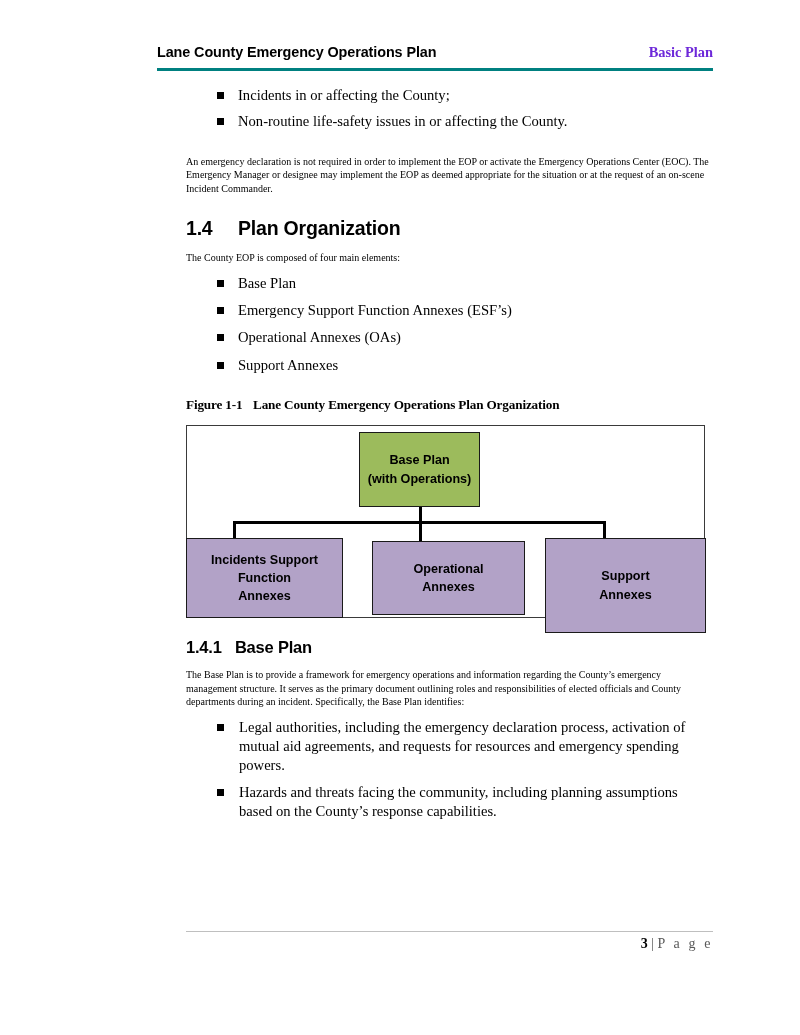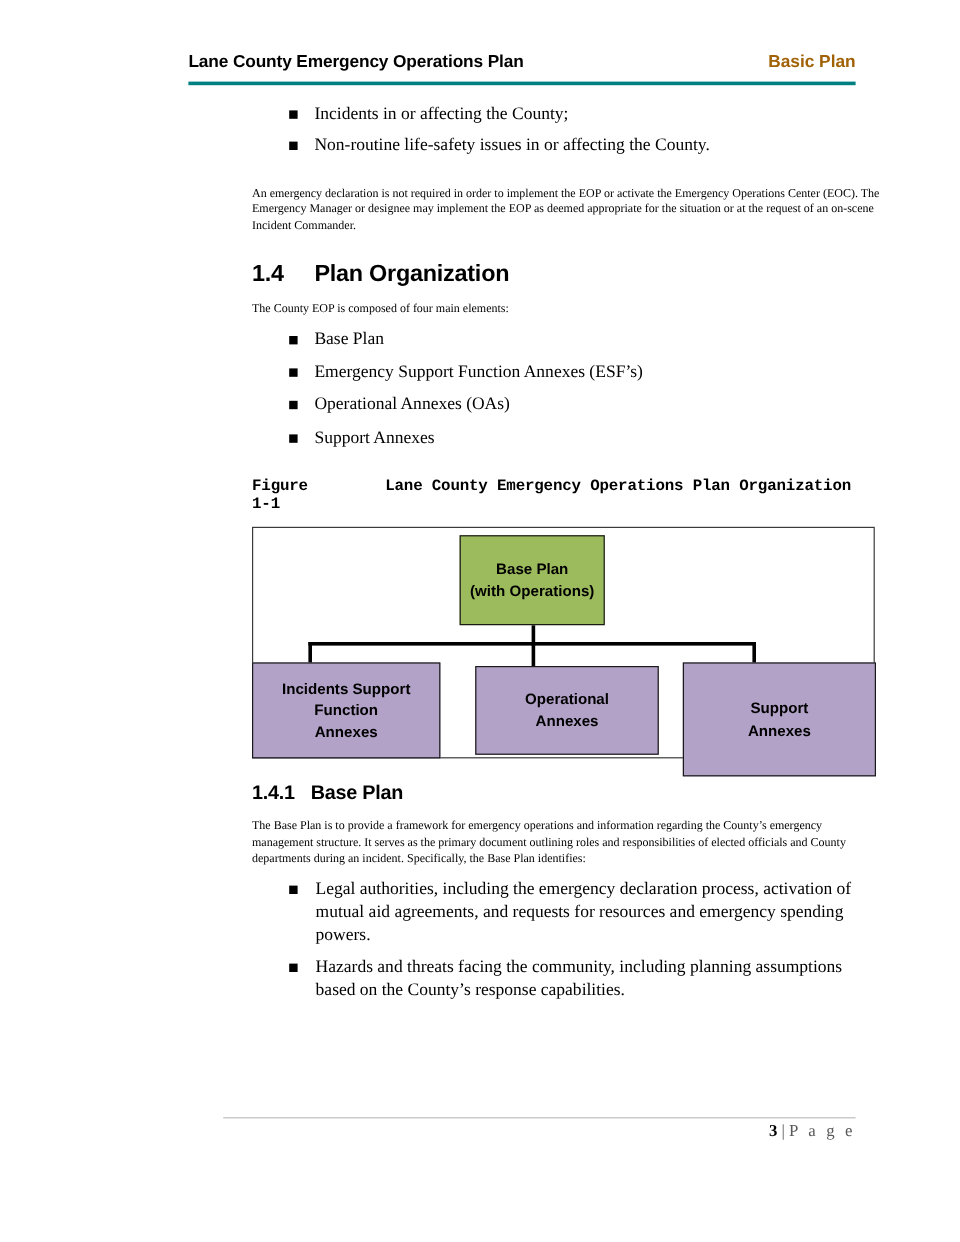--- a/index.html
+++ b/index.html
@@ -33,38 +33,38 @@
     align-items: baseline;
     font-family: "Liberation Sans", "DejaVu Sans", sans-serif;
     font-weight: bold;
     font-size: 14.4px;
   }
   .doc-header .left {
     color: #000000;
     letter-spacing: -0.1px;
   }
   .doc-header .right {
-    color: #a16207;
+    color: #6d28d9;
+    font-family: Liberation Serif, serif;
   }
   .header-rule {
     position: absolute;
     left: 157px;
     top: 68px;
     width: 556px;
     height: 2.5px;
     background: #008080;
   }
 
   
   .content {
     position: absolute;
     left: 186px;
     top: 86px;
     width: 527px;
-    margin-left: 24px;
   }
 
   
   ul.bullets {
     list-style: none;
     margin: 0;
     padding: 0;
   }
   ul.bullets > li {
     position: relative;
@@ -111,26 +111,25 @@
     flex: none;
   }
   h3.h-sub {
     font-family: "Liberation Sans", "DejaVu Sans", sans-serif;
     font-weight: bold;
     font-size: 16.5px;
     margin: 0;
     letter-spacing: -0.2px;
   }
   .fig-caption {
-    font-family: Liberation Mono, monospace;
+    font-family: Liberation Serif, serif;
     font-weight: bold;
     font-size: 13.2px;
     display: flex;
     letter-spacing: -0.15px;
-    gap: 44px;
   }
   .fig-caption .fignum {
     width: 67px;
     flex: none;
   }
 
   
   .figure-frame {
     position: relative;
     width: 519px;

